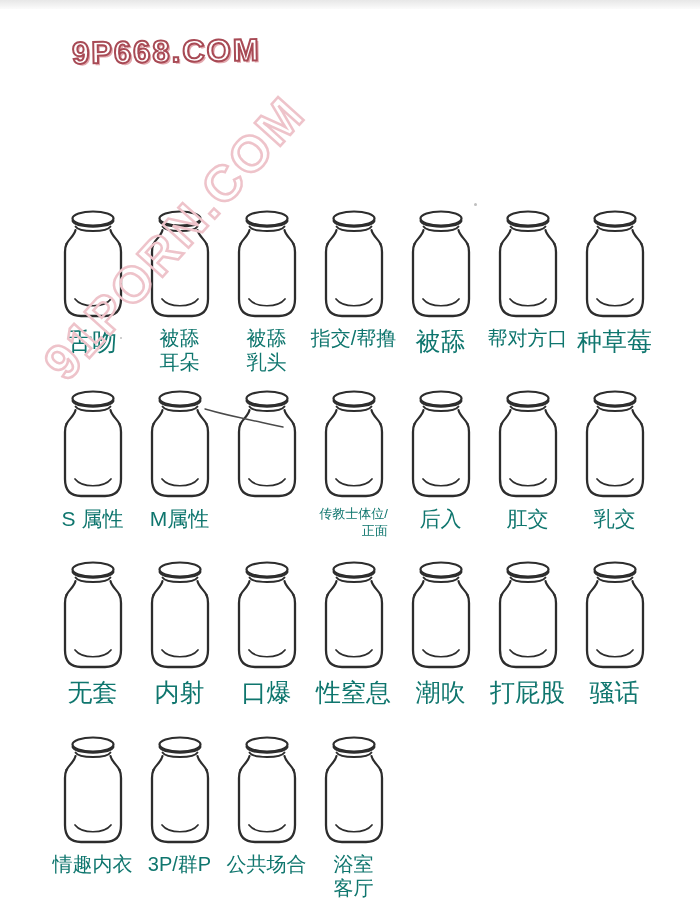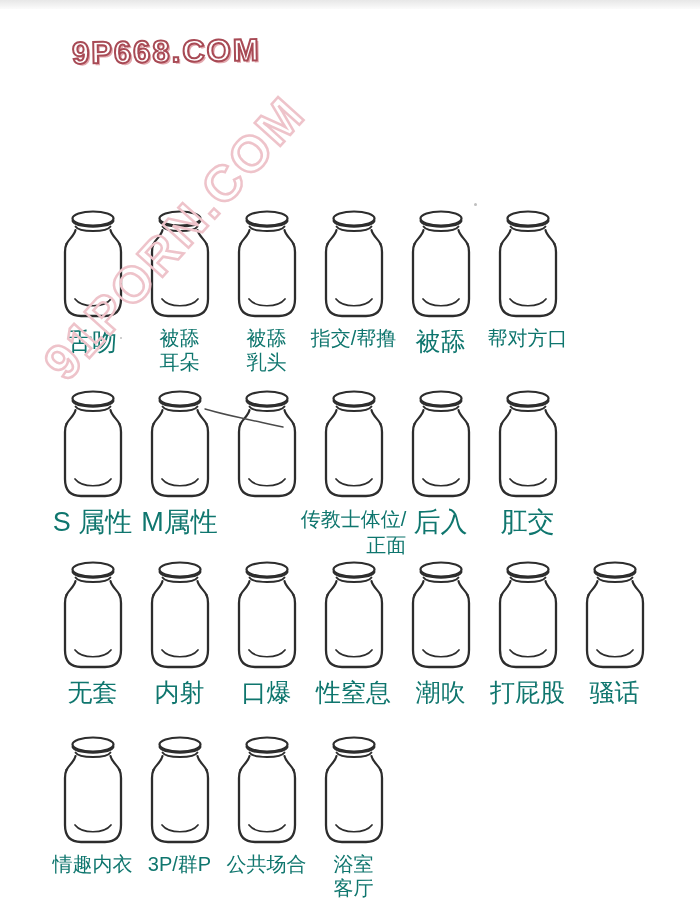--- a/index.html
+++ b/index.html
@@ -22,24 +22,24 @@
   .jar-row{position:absolute;left:49px;width:609px;display:flex;z-index:2;}
   .row-0{top:209px;}
   .row-1{top:389px;}
   .row-2{top:560px;}
   .row-3{top:735px;}
 
   .cell{width:87px;display:flex;flex-direction:column;align-items:center;}
   .jar{width:62px;height:112px;display:block;flex:0 0 auto;}
   .label{margin-top:5px;text-align:right;white-space:pre;line-height:1.22;
     color:#0f766e;font-weight:500;}
-  .fs-lg{font-size:27px;}
+  .fs-lg{font-size:21px;}
   .fs-md{font-size:25px;}
   .fs-sm{font-size:20px;}
-  .fs-xs{font-size:20px;line-height:1.3;}
+  .fs-xs{font-size:13px;line-height:1.3;}
 
   .stray-line{position:absolute;left:203px;top:405px;z-index:3;}
   .speck{position:absolute;background:#bfbfbf;border-radius:50%;z-index:1;}
   .speck-1{left:474px;top:203px;width:3px;height:3px;}
   .speck-2{left:120px;top:337px;width:2px;height:2px;}
   .speck-3{left:536px;top:684px;width:2px;height:2px;}
 </style>
 </head>
 <body>
 
@@ -103,20 +103,26 @@
       <div class="label fs-md">被舔</div>
     </div>
 
     <div class="cell">
       <svg class="jar" viewBox="0 0 62 112">
         <use href="#jar-shape"></use>
       </svg>
       <div class="label fs-sm">帮对方口</div>
     </div>
 
+    <div class="cell">
+      <svg class="jar" viewBox="0 0 62 112">
+        <use href="#jar-shape"></use>
+      </svg>
+      <div class="label fs-md">种草莓</div>
+    </div>
   </div>
   <div class="jar-row row-1">
     <div class="cell">
       <svg class="jar" viewBox="0 0 62 112">
         <use href="#jar-shape"></use>
       </svg>
       <div class="label fs-lg">S 属性</div>
     </div>
 
     <div class="cell">
@@ -147,20 +153,26 @@
       <div class="label fs-lg">后入</div>
     </div>
 
     <div class="cell">
       <svg class="jar" viewBox="0 0 62 112">
         <use href="#jar-shape"></use>
       </svg>
       <div class="label fs-lg">肛交</div>
     </div>
 
+    <div class="cell">
+      <svg class="jar" viewBox="0 0 62 112">
+        <use href="#jar-shape"></use>
+      </svg>
+      <div class="label fs-lg">乳交</div>
+    </div>
   </div>
   <div class="jar-row row-2">
     <div class="cell">
       <svg class="jar" viewBox="0 0 62 112">
         <use href="#jar-shape"></use>
       </svg>
       <div class="label fs-md">无套</div>
     </div>
 
     <div class="cell">

